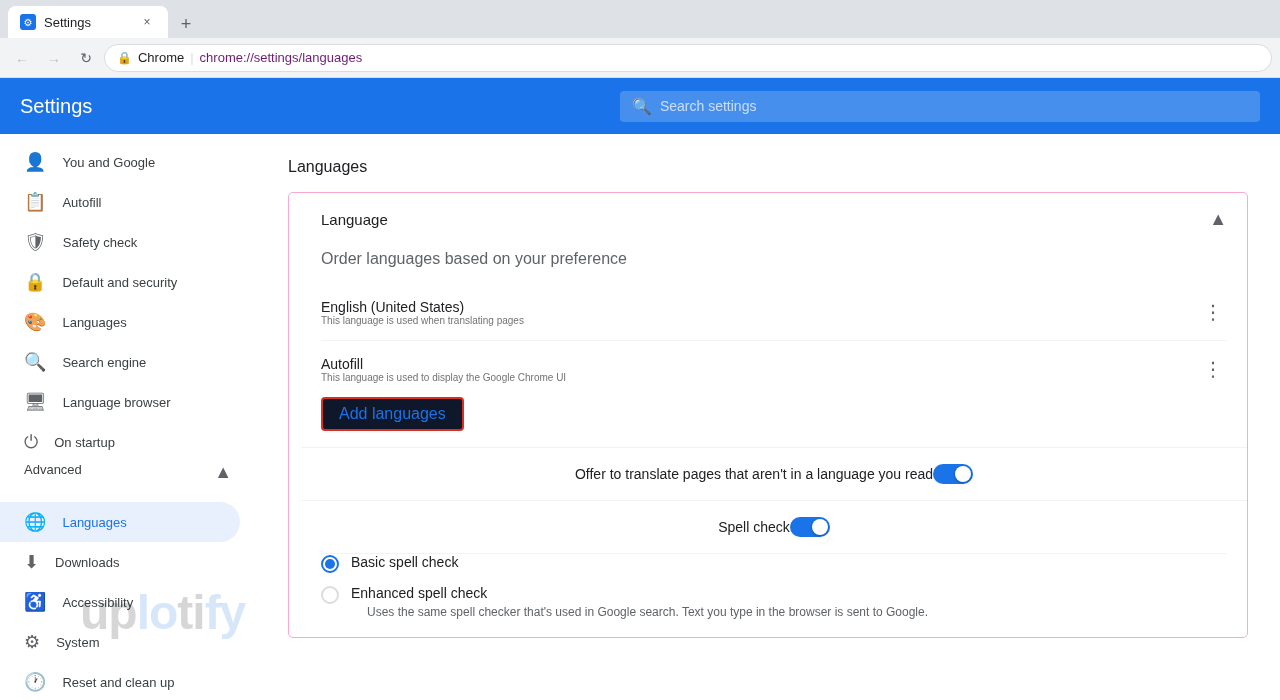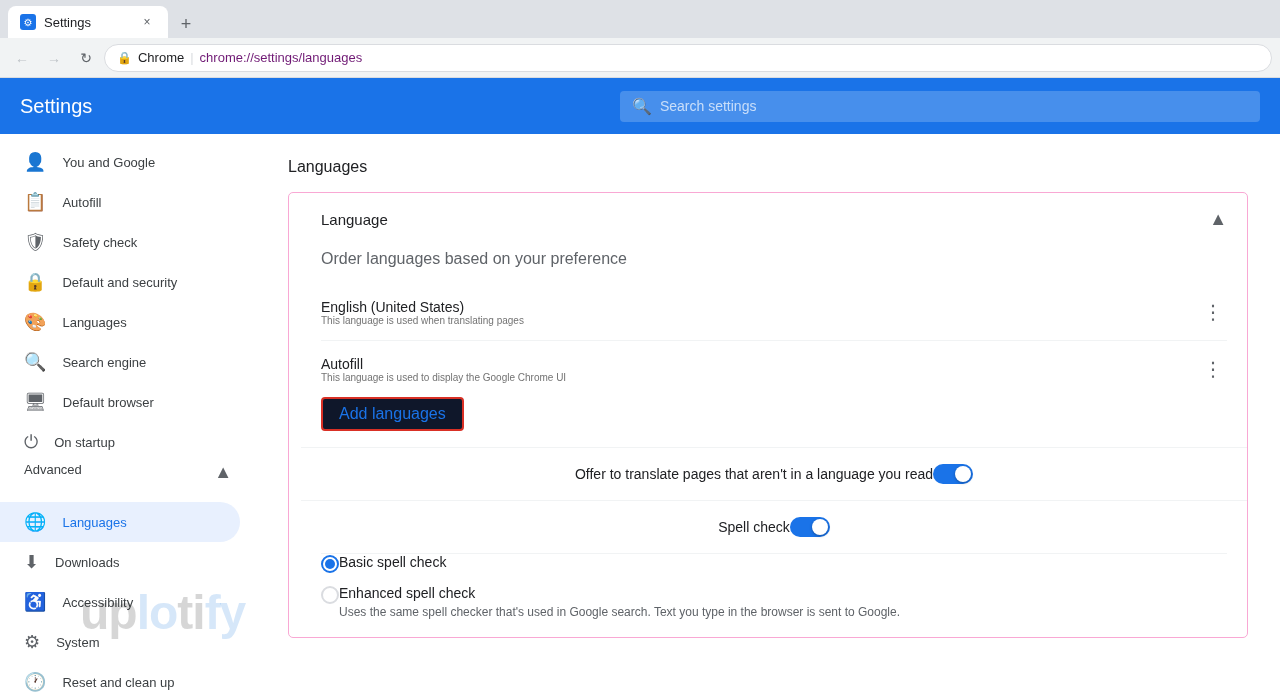--- a/index.html
+++ b/index.html
@@ -256,40 +256,40 @@
       width: 16px;
       height: 16px;
       background: white;
       border-radius: 50%;
       top: 2px;
       right: 2px;
       box-shadow: 0 1px 3px rgba(0,0,0,0.3);
     }
 
     .radio-group { display: flex; flex-direction: column; gap: 12px; }
-    .radio-item { display: flex; align-items: flex-start; }
+    .radio-item { display: flex; align-items: flex-start; gap: 12px; }
     .radio-circle {
       width: 18px; height: 18px;
       border-radius: 50%;
       border: 2px solid #dadce0;
       margin-top: 1px;
       flex-shrink: 0;
       display: flex; align-items: center; justify-content: center;
     }
     .radio-circle.selected {
       border-color: #1a73e8;
     }
     .radio-circle.selected::after {
       content: '';
       width: 10px; height: 10px;
       background: #1a73e8;
       border-radius: 50%;
     }
     .radio-text { font-size: 14px; color: #202124; }
-    .radio-sub { font-size: 12px; color: #5f6368; margin-top: 2px; line-height: 1.5; }
+    .radio-sub { font-size: 12px; color: #5f6368; margin-top: 2px; line-height: 1.5; margin-left: 16px; }
 
     
     .watermark {
       position: fixed;
       bottom: 60px;
       left: 80px;
       font-size: 48px;
       font-weight: 700;
       color: rgba(30, 120, 220, 0.18);
       pointer-events: none;
@@ -361,21 +361,21 @@
       <div class="sidebar-item">
         <span class="sidebar-icon">🎨</span>
         <span>Languages</span>
       </div>
       <div class="sidebar-item">
         <span class="sidebar-icon">🔍</span>
         <span>Search engine</span>
       </div>
       <div class="sidebar-item">
         <span class="sidebar-icon">🖥</span>
-        <span>Default browser</span>
+        <span>Language browser</span>
       </div>
       <div class="sidebar-item">
         <span class="sidebar-icon">⏻</span>
         <span>On startup</span>
       </div>
 
       <div class="sidebar-section-header">
         <span style="font-size:13px;color:#3c4043;font-weight:500">Advanced</span>
         <span style="font-size:18px;color:#5f6368">▲</span>
       </div>

